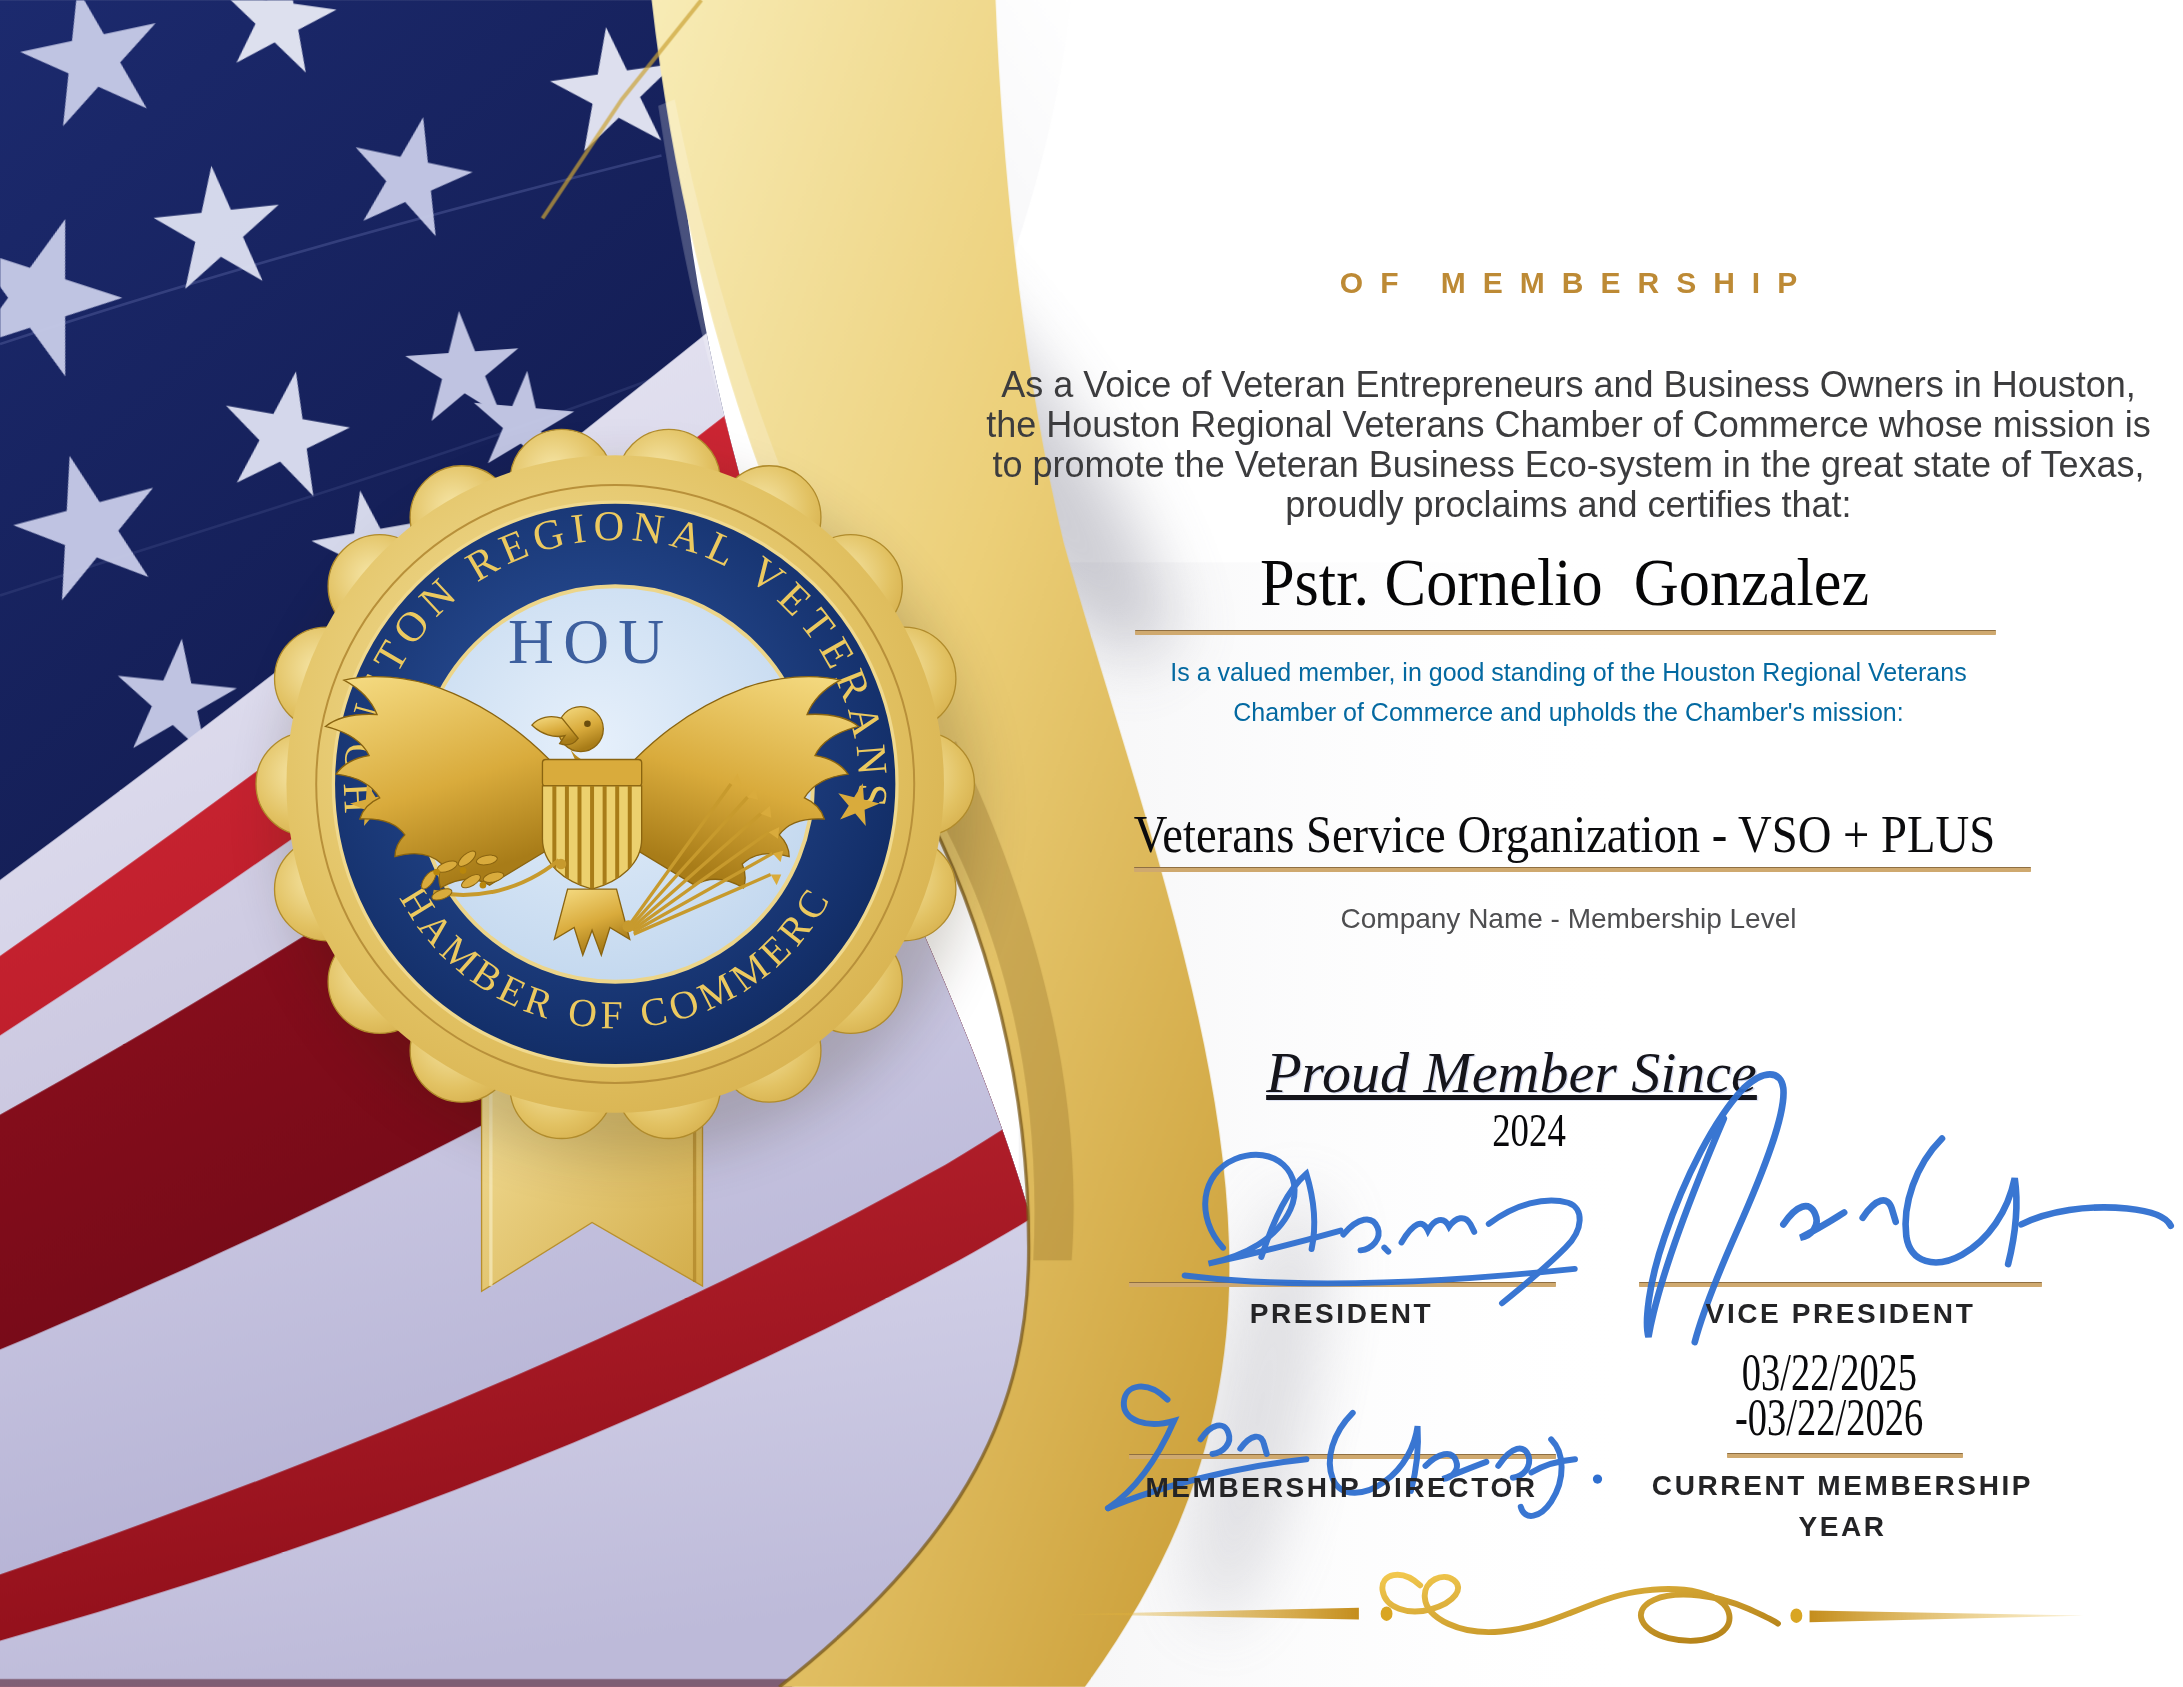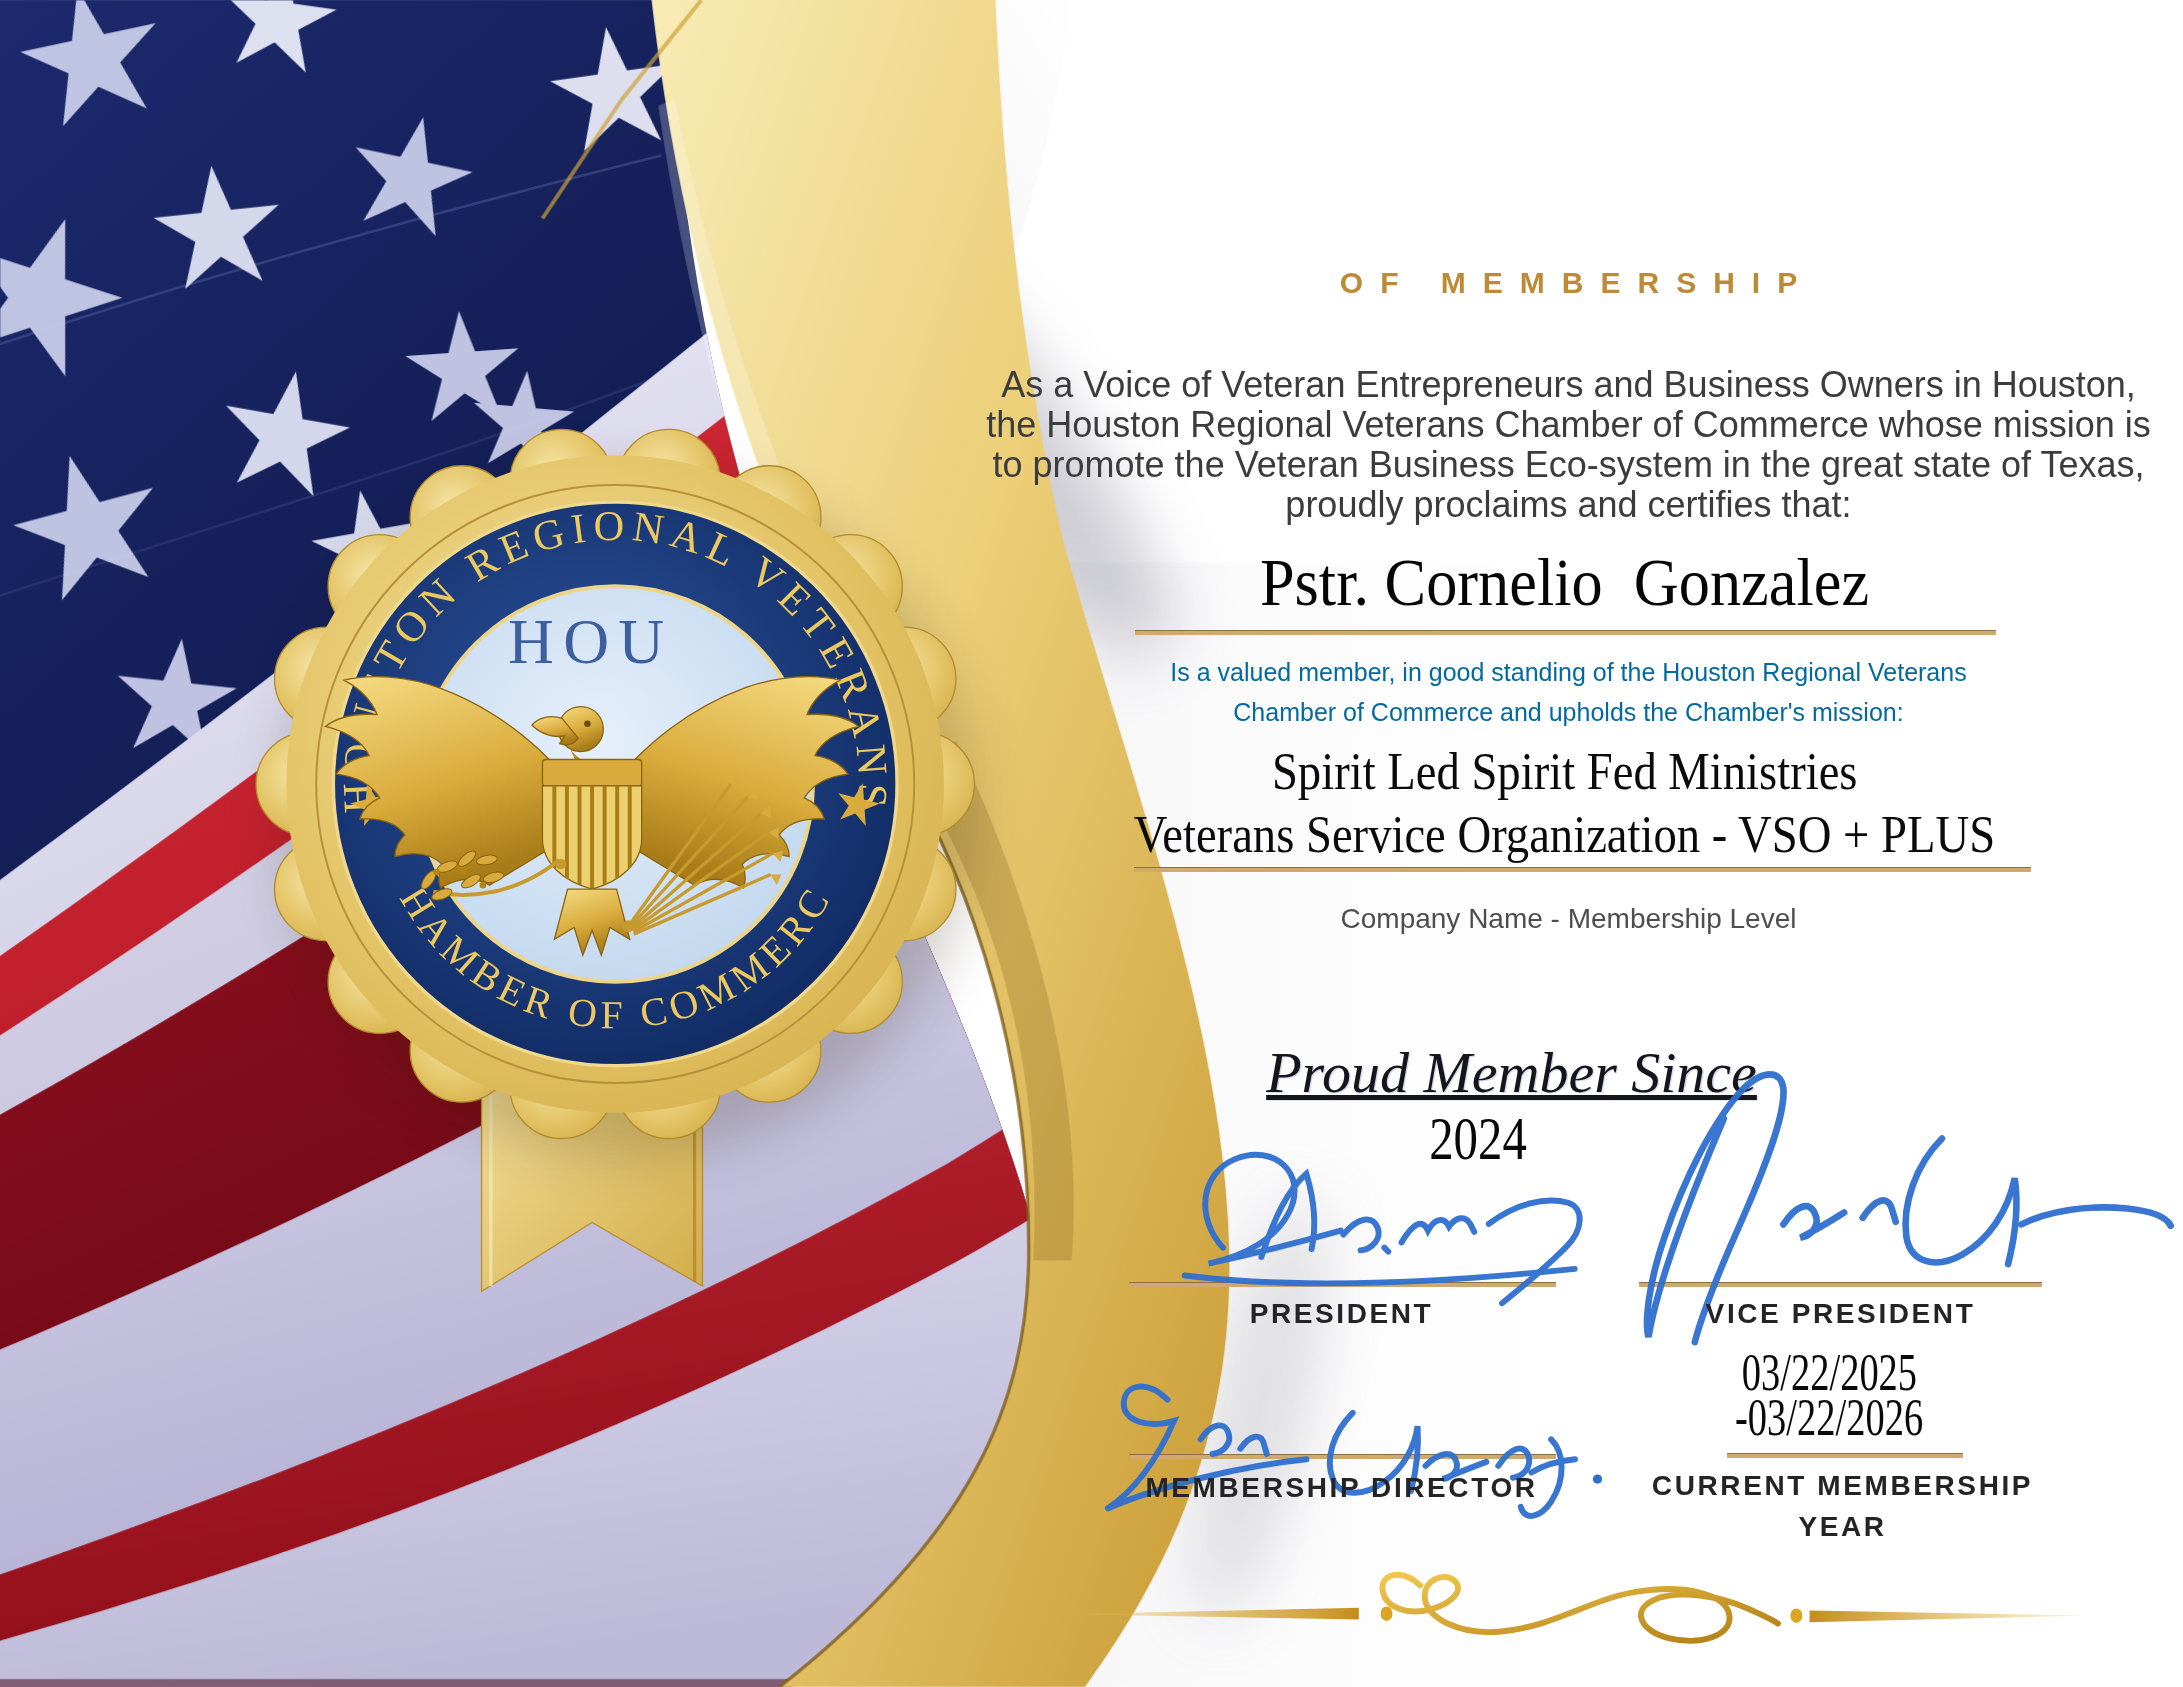--- a/index.html
+++ b/index.html
@@ -13,21 +13,21 @@
   .subtitle{top:266px;left:953px;width:1231px;font-size:30px;font-weight:700;letter-spacing:17px;color:#bd8a35;text-indent:17px;}
   .intro{top:365px;left:953px;width:1231px;font-size:36px;line-height:40px;color:#3c3c3e;}
   .membername{top:544px;left:949px;width:1231px;font-size:67px;color:#060607;white-space:pre;}
   .membername span{display:inline-block;transform:scaleX(.93);transform-origin:50% 50%;}
   .rule{height:4.6px;background:linear-gradient(#8f6f42 0 1.3px,#cfa96f 1.3px 100%);border-radius:0.7px;}
   .standing{top:652px;left:953px;width:1231px;font-size:25px;line-height:40px;color:#0369a1;}
   .orgline{left:949px;width:1231px;font-size:53px;line-height:63px;color:#0b0b0d;}
   .orgline span{display:inline-block;transform:scaleX(.88);transform-origin:50% 50%;}
   .caption{top:903px;left:953px;width:1231px;font-size:28px;color:#4e4e50;}
   .since{top:1039px;left:896px;width:1231px;font-size:58px;font-style:italic;color:#15151b;text-shadow:1.3px 0.7px 0 rgba(90,110,190,.25);text-decoration:underline;}
-  .year{top:1104px;left:862px;width:1231px;font-size:61px;color:#08080a;}
+  .year{top:1104px;left:913px;width:1231px;font-size:46px;color:#08080a;}
   .year span{display:inline-block;transform:scaleX(.8);transform-origin:50% 50%;}
   .siglabel{font-size:28px;font-weight:700;letter-spacing:2.6px;color:#242426;}
   .dateline{left:1631px;width:397px;font-size:52px;color:#0a0a0c;}
   .dateline span{display:inline-block;transform:scaleX(.74);transform-origin:50% 50%;}
   svg text{user-select:none;}
 </style>
 </head>
 <body>
 
 <div id="canvas">
@@ -286,21 +286,20 @@
 
   <div class="abs ctr ser membername"><span>Pstr. Cornelio  Gonzalez</span></div>
 
   <div class="abs rule" style="top:630px;left:1135px;width:861px;"></div>
 
   <div class="abs ctr san standing">
     <div>Is a valued member, in good standing of the Houston Regional Veterans</div>
     <div>Chamber of Commerce and upholds the Chamber's mission:</div>
   </div>
 
-  <div class="abs ctr ser orgline" style="top:740px;"><span>Spirit Led Spirit Fed Ministries</span></div>
   <div class="abs ctr ser orgline" style="top:803px;"><span>Veterans Service Organization - VSO + PLUS</span></div>
 
   <div class="abs rule" style="top:867px;left:1134px;width:897px;"></div>
 
   <div class="abs ctr san caption">Company Name - Membership Level</div>
 
   <div class="abs ctr ser since">Proud Member Since</div>
   <div class="abs ctr ser year"><span>2024</span></div>
 
   <div class="abs rule" style="top:1282px;left:1129px;width:427px;"></div>

